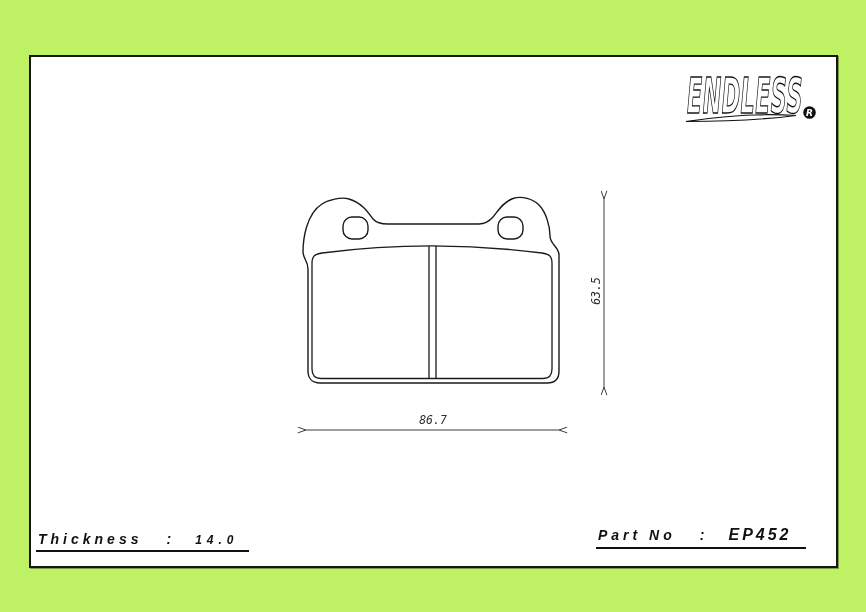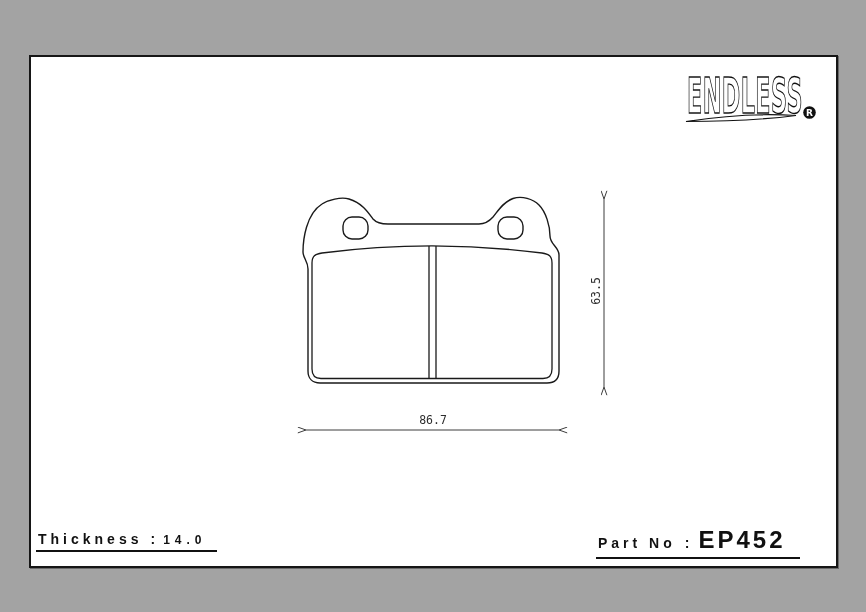--- a/index.html
+++ b/index.html
@@ -1,18 +1,18 @@
 <!DOCTYPE html>
 <html><head>
 <meta charset="utf-8">
 <style>
   html,body{margin:0;padding:0;background:#ffffff;}
   .page{
-    position:relative;width:866px;height:612px;background:#a3a3a3;
-    font-family:"Liberation Sans",sans-serif;overflow:hidden;
+    position:relative;width:866px;height:612px;background:#bef264;
+    font-family:"Liberation Sans",sans-serif;overflow:hidden;font-style:italic;
   }
   .frame{
     position:absolute;left:29px;top:55px;width:805px;height:509px;
     border:2px solid #161616;background:#ffffff;
     box-shadow:1px 1px 0 rgba(0,0,0,0.35);
   }
   .drawing-svg{position:absolute;left:0;top:0;width:866px;height:612px;}
   .logo{position:absolute;left:680px;top:66px;width:150px;height:62px;}
   .logo svg{width:150px;height:62px;}
   .logo-text{
@@ -20,26 +20,26 @@
     fill:#ffffff;stroke:#111111;stroke-width:1.4px;letter-spacing:1px;
   }
   .reg-r{font-family:"DejaVu Sans",sans-serif;font-weight:bold;font-size:9px;fill:#ffffff;}
   .dim-label{
     font-family:"DejaVu Sans Mono",monospace;font-size:11.5px;fill:#2e2e2e;
   }
   .footer-field{
     position:absolute;display:flex;align-items:baseline;
     border-bottom:2px solid #111111;color:#111111;
   }
-  .footer-thickness{left:36px;top:531px;padding:0 10px 3px 2px;gap:8px;}
-  .footer-partno{left:596px;top:526px;padding:0 14px 3px 2px;gap:9px;}
+  .footer-thickness{left:36px;top:531px;padding:0 10px 3px 2px;gap:24px;}
+  .footer-partno{left:596px;top:526px;padding:0 14px 3px 2px;gap:24px;}
   .f-label{font-weight:bold;font-size:14px;letter-spacing:4px;white-space:nowrap;}
   .f-sep{font-weight:bold;font-size:14px;}
   .f-val-sm{font-weight:bold;font-size:12px;letter-spacing:5px;white-space:nowrap;}
-  .f-val-lg{font-weight:bold;font-size:24px;letter-spacing:3px;white-space:nowrap;}
+  .f-val-lg{font-weight:bold;font-size:16px;letter-spacing:3px;white-space:nowrap;}
 </style>
 </head>
 <body>
 
 <div class="page">
 
   <div class="frame"></div>
 
   <div class="logo">
     <svg viewBox="0 0 150 62">

